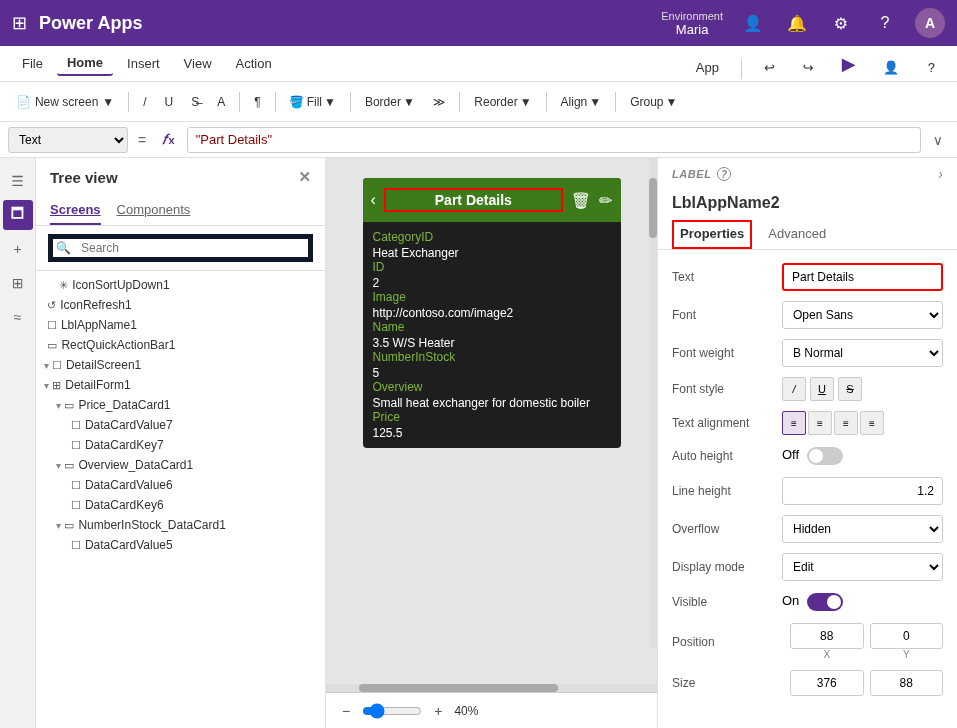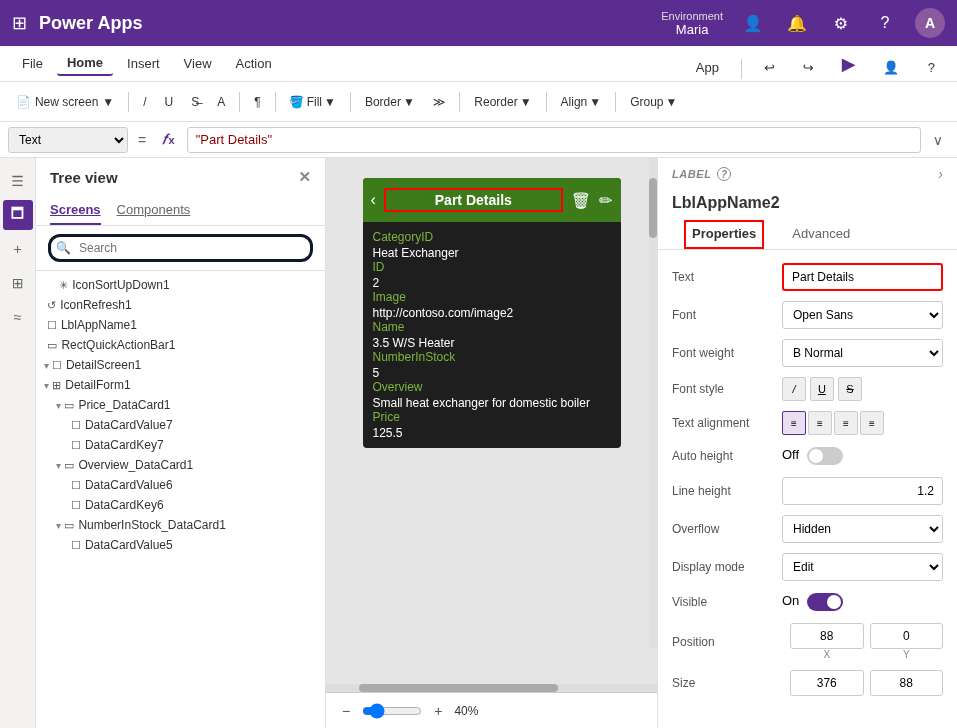--- a/index.html
+++ b/index.html
@@ -140,22 +140,22 @@
       border-bottom: 2px solid #5c2d91;
       font-weight: 600;
     }
     .tree-search {
       padding: 8px 12px;
       border-bottom: 1px solid #e0e0e0;
     }
     .tree-search-input {
       width: 100%;
       height: 28px;
-      border: 3px solid #0f172a;
-      border-radius: 12px;
+      border: 5px solid #0f172a;
+      border-radius: 0;
       padding: 0 8px 0 28px;
       font-size: 12px;
       background: white;
     }
     .tree-search-wrapper {
       position: relative;
     }
     .tree-search-icon {
       position: absolute;
       left: 8px;
@@ -262,21 +262,20 @@
       border-bottom: 1px solid #e0e0e0;
       padding: 0 14px;
       gap: 16px;
     }
     .right-tab {
       padding: 6px 0;
       cursor: pointer;
       font-size: 13px;
       color: #666;
       border-bottom: 2px solid transparent;
-      margin-left: 12px;
     }
     .right-tab.active {
       color: #333;
       font-weight: 600;
       border-bottom: 2px solid #5c2d91;
       border: 2px solid red;
       border-bottom: 2px solid red;
     }
     .properties-list {
       flex: 1;

